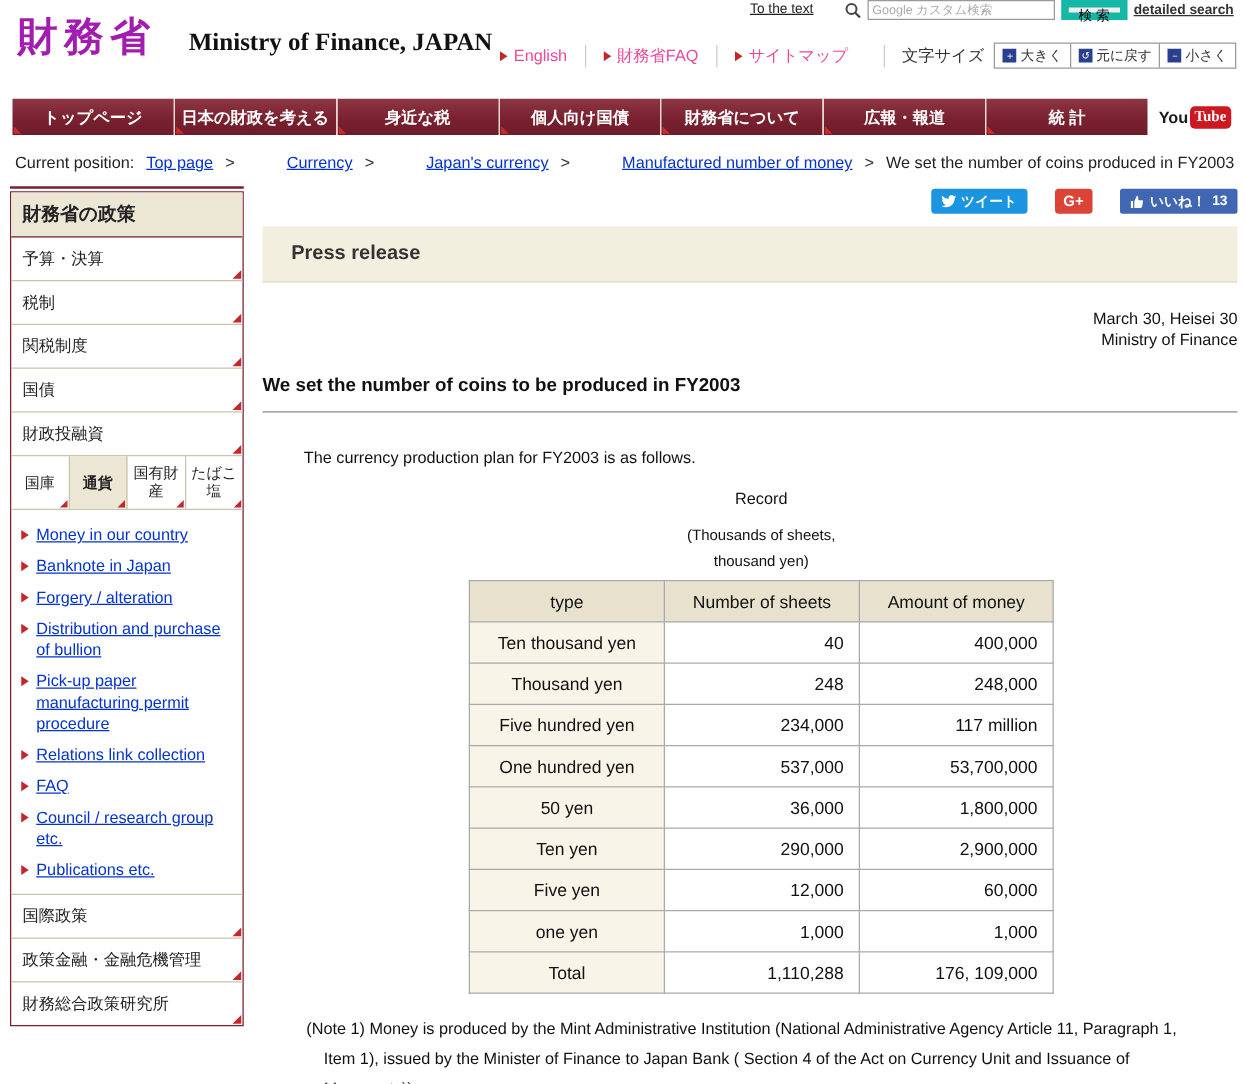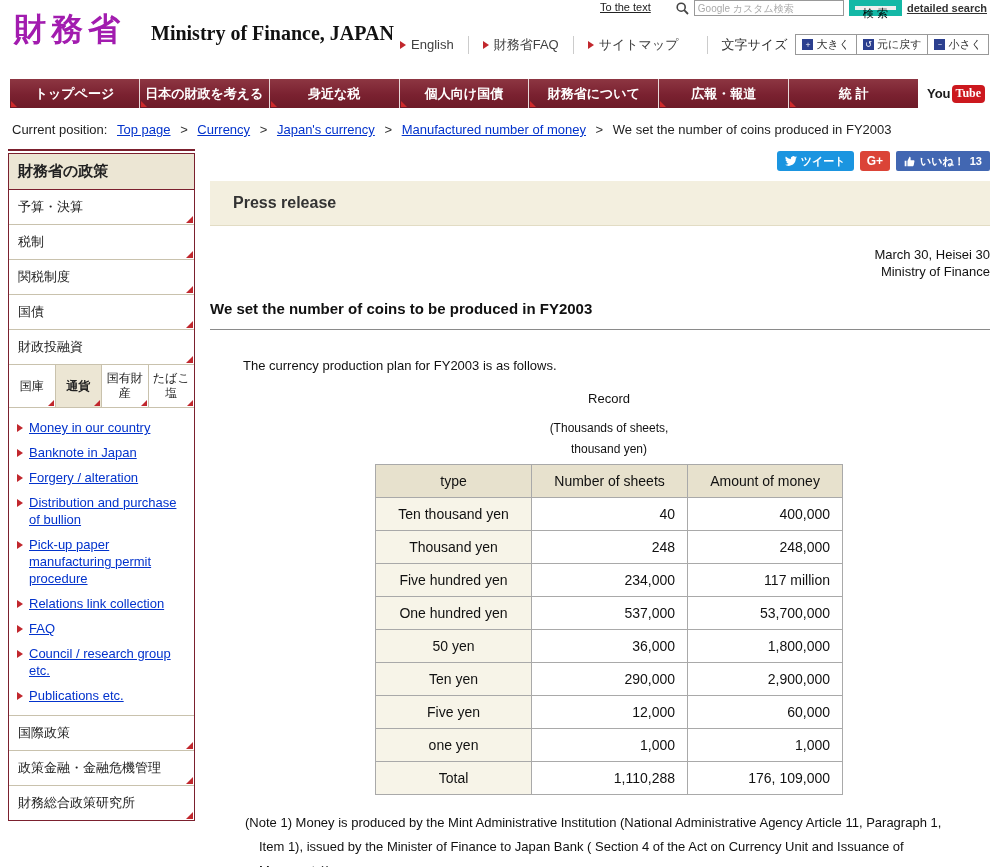--- a/index.html
+++ b/index.html
@@ -19,21 +19,21 @@
                 line-height:12px; cursor:pointer; }
   .detailed { font-size:11px; font-weight:bold; color:#333; text-decoration:underline; cursor:pointer; }
 
   .logo-row { position:absolute; left:14px; top:8px; display:flex; align-items:baseline; }
   .logo { font-family:"Liberation Serif","DejaVu Serif",serif; font-size:32px; font-weight:bold;
           letter-spacing:5px; color:#a21caf; }
   .ministry { font-family:"Liberation Serif","DejaVu Serif",serif; font-size:20px; font-weight:bold;
               color:#111; margin-left:26px; }
 
   .header-links { position:absolute; right:8px; top:34px; display:flex; align-items:center; font-size:13px; }
-  .hlink { display:flex; align-items:center; padding:0 14px; cursor:pointer; color:#404040; }
+  .hlink { display:flex; align-items:center; padding:0 14px; cursor:pointer; color:#ec4899; }
   .hlink + .hlink { border-left:1px solid #ccc; }
   .tri { width:0; height:0; border-left:6px solid #c1272d; border-top:4px solid transparent;
          border-bottom:4px solid transparent; margin-right:5px; }
   .fs-label { margin:0 8px 0 14px; border-left:1px solid #ccc; padding-left:14px; color:#333; }
   .fs-group { display:flex; border:1px solid #999; background:#fff; }
   .fs-btn { display:flex; align-items:center; gap:3px; font-size:11px; padding:2px 6px; cursor:pointer; color:#333; }
   .fs-btn + .fs-btn { border-left:1px solid #999; }
   .fs-ico { width:11px; height:11px; background:#2b3f8f; color:#fff; font-size:8px; line-height:11px;
             text-align:center; display:inline-block; }
 
@@ -46,21 +46,21 @@
   .nav-item::before { content:""; position:absolute; left:1px; bottom:1px; width:0; height:0;
                       border-right:6px solid transparent; border-bottom:6px solid #cf2b2b; }
   .yt-box { width:64px; margin-left:6px; display:flex; align-items:center; justify-content:center;
             background:#fff; cursor:pointer; }
   .yt-you { font-size:13px; font-weight:bold; color:#1a1a1a; }
   .yt-tube { font-size:12px; font-weight:bold; color:#fff; background:#cc181e; border-radius:4px;
              padding:1px 4px 2px; margin-left:1px;font-family:Liberation Serif, serif; }
 
   
   .breadcrumb { margin:14px 0 0 12px; font-size:13px; color:#222; }
-  .bc-link { color:#0333cc; text-decoration:underline; cursor:pointer; }
+  .bc-link { color:#0333cc; text-decoration:underline; cursor:pointer;margin-left:32px; }
   .bc-sep { margin:0 6px; color:#333; }
 
   
   .body-wrap { display:flex; margin-top:12px; align-items:flex-start; }
 
   
   .sidebar { width:187px; margin-left:8px; flex:none; }
   .sb-topline { height:2px; background:#7b202e; }
   .sb-box { border:1px solid #7b202e; margin-top:2px; background:#fff; }
   .sb-title { background:#ece6d4; font-size:15px; font-weight:bold; color:#222; padding:8px 9px;
@@ -80,21 +80,21 @@
   .sb-links { padding:7px 4px 7px 7px; border-bottom:1px solid #c9c2ad; }
   .sb-link { position:relative; padding:4px 2px 4px 13px; font-size:13px; line-height:17px; cursor:pointer; }
   .sb-link::before { content:""; position:absolute; left:1px; top:9px; width:0; height:0;
                      border-left:6px solid #c1272d; border-top:4px solid transparent;
                      border-bottom:4px solid transparent; }
   .sb-link span { color:#0333cc; text-decoration:underline; }
   .sb-item:last-child { border-bottom:none; }
 
   
   .main { flex:1; margin:0 7px 0 15px; position:relative; }
-  .social { display:flex; justify-content:flex-end; align-items:center; gap:6px; height:20px; margin-top:2px; }
+  .social { display:flex; justify-content:flex-end; align-items:center; gap:22px; height:20px; margin-top:2px; }
   .btn-tweet { display:flex; align-items:center; gap:4px; background:#1b95e0; color:#fff; font-size:11px;
                font-weight:bold; border-radius:3px; padding:2px 8px; height:20px; cursor:pointer; }
   .btn-gplus { background:#db4437; color:#fff; font-size:12px; font-weight:bold; border-radius:3px;
                padding:2px 7px; height:20px; display:flex; align-items:center; cursor:pointer; }
   .btn-like  { display:flex; align-items:center; gap:5px; background:#4267b2; color:#fff; font-size:11px;
                font-weight:bold; border-radius:2px; padding:2px 8px; height:20px; cursor:pointer; }
 
   .press-bar { margin-top:10px; background:#f3efdf; border-bottom:1px solid #e2dcc4;
                padding:13px 0 13px 23px; font-size:16px; font-weight:bold; color:#333; }
   .date-block { margin-top:20px; text-align:right; font-size:13px; line-height:17px; color:#111; }

